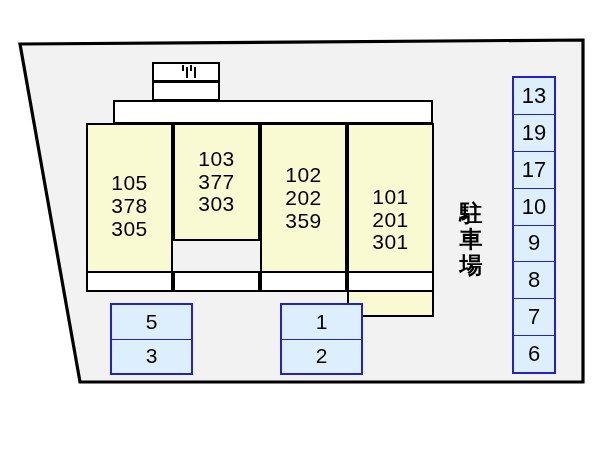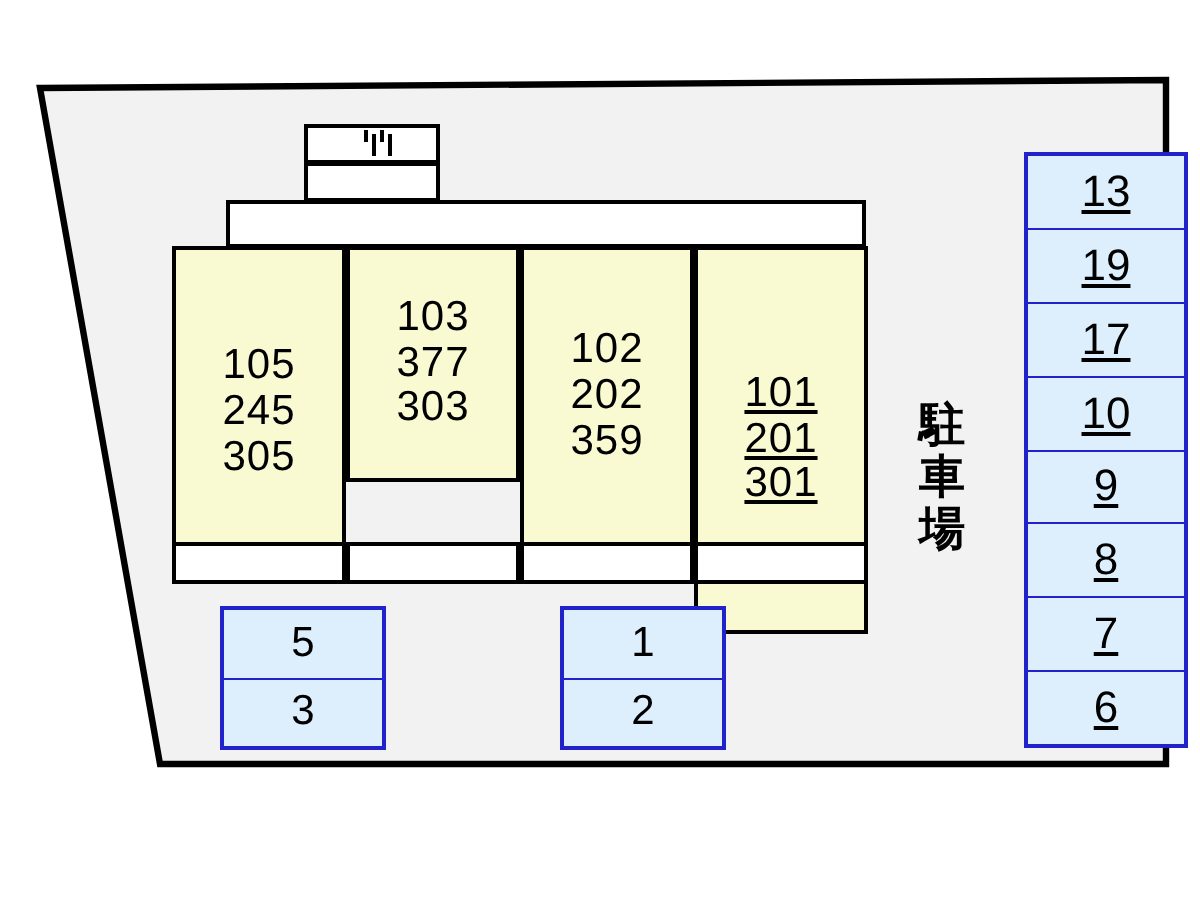--- a/index.html
+++ b/index.html
@@ -134,54 +134,54 @@
         <span></span>
         <span class="short"></span>
         <span></span>
     </div>
     <div class="roof-box" style="left:152px; top:81px; width:68px; height:20px;"></div>
 
     <div class="corridor" style="left:113px; top:100px; width:320px; height:24px;"></div>
 
     <div class="unit" style="left:86px; top:123px; width:87px; height:167px;">
       <div class="unit-line">105</div>
-      <div class="unit-line">245</div>
+      <div class="unit-line">378</div>
       <div class="unit-line">305</div>
     </div>
 
     <div class="unit" style="left:173px; top:123px; width:87px; height:118px;">
       <div class="unit-line">103</div>
       <div class="unit-line">377</div>
       <div class="unit-line">303</div>
     </div>
 
     <div class="unit" style="left:260px; top:123px; width:87px; height:151px;">
       <div class="unit-line">102</div>
       <div class="unit-line">202</div>
       <div class="unit-line">359</div>
     </div>
 
-    <div class="unit" style="left:347px; top:123px; width:87px; height:194px;text-decoration:underline;">
+    <div class="unit" style="left:347px; top:123px; width:87px; height:194px;">
       <div class="unit-line">101</div>
       <div class="unit-line">201</div>
       <div class="unit-line">301</div>
     </div>
 
     <div class="corridor" style="left:86px; top:271px; width:87px; height:21px;"></div>
     <div class="corridor" style="left:173px; top:271px; width:87px; height:21px;"></div>
     <div class="corridor" style="left:260px; top:271px; width:87px; height:21px;"></div>
     <div class="corridor" style="left:347px; top:271px; width:87px; height:21px;"></div>
 
     <div class="parking-label" style="left:455px; top:192px; width:32px; height:96px;">
       <div>駐</div>
       <div>車</div>
       <div>場</div>
     </div>
 
-    <div class="stall-group" style="left:512px; top:76px; width:82px; height:298px;text-decoration:underline;">
+    <div class="stall-group" style="left:512px; top:76px; width:44px; height:298px;">
       <div class="stall">13</div>
       <div class="stall">19</div>
       <div class="stall">17</div>
       <div class="stall">10</div>
       <div class="stall">9</div>
       <div class="stall">8</div>
       <div class="stall">7</div>
       <div class="stall">6</div>
     </div>
 

